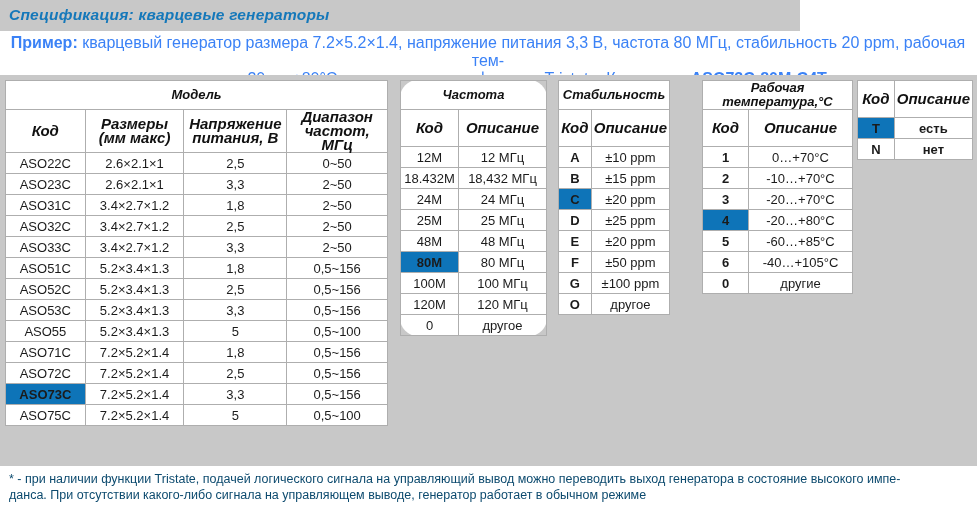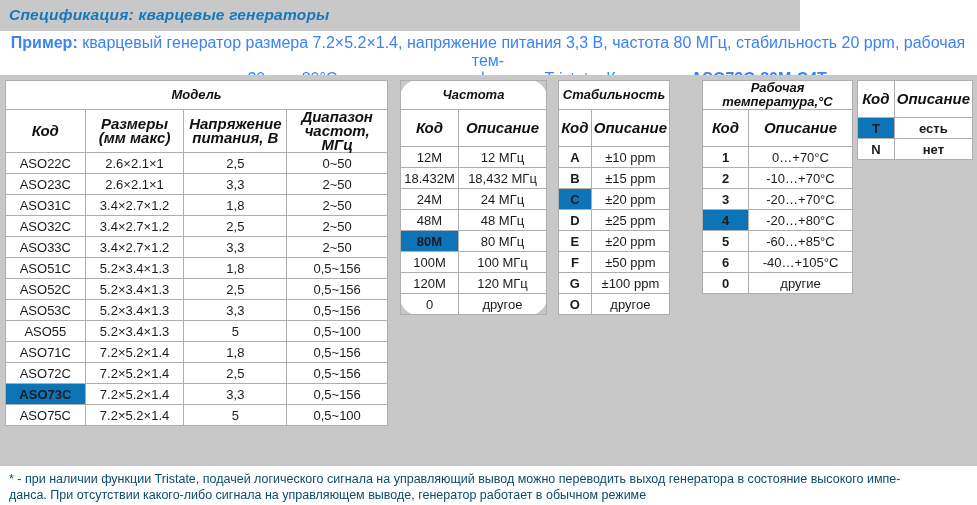--- a/index.html
+++ b/index.html
@@ -232,20 +232,24 @@
           </tr>
           <tr>
             <td>18.432M</td>
             <td>18,432 МГц</td>
           </tr>
           <tr>
             <td>24M</td>
             <td>24 МГц</td>
           </tr>
           <tr>
+            <td>25M</td>
+            <td>25 МГц</td>
+          </tr>
+          <tr>
             <td>48M</td>
             <td>48 МГц</td>
           </tr>
           <tr>
             <td class="hl">80M</td>
             <td>80 МГц</td>
           </tr>
           <tr>
             <td>100M</td>
             <td>100 МГц</td>

